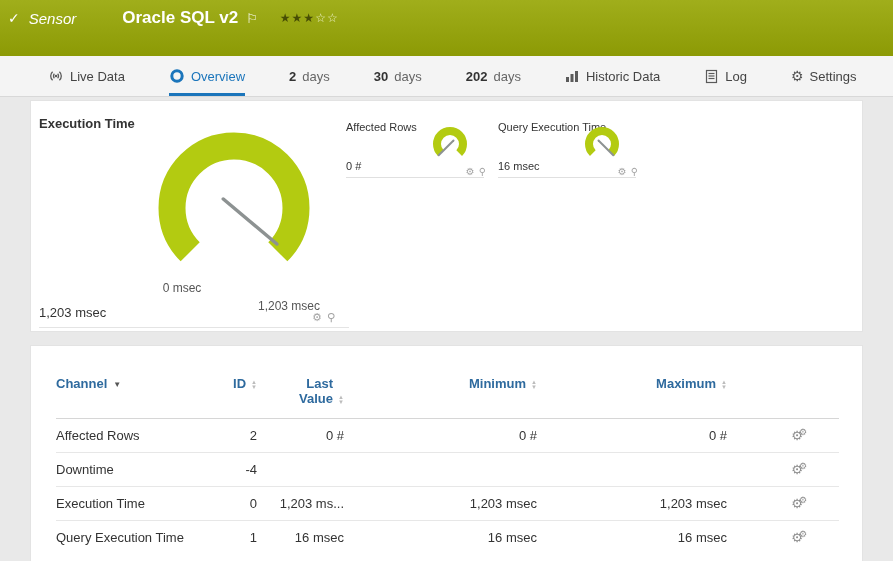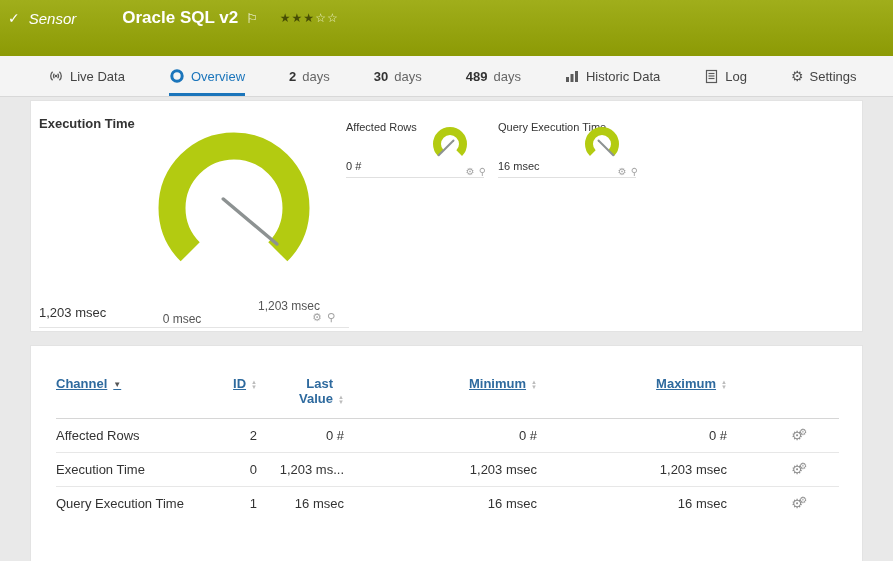--- a/index.html
+++ b/index.html
@@ -53,21 +53,21 @@
   .card-gauges { top:100px; height:232px; }
   .card-table  { top:345px; height:300px; padding:22px 25px 0 25px; }
 
   
   .main-gauge-block {
     position:absolute; left:8px; top:15px; width:310px; height:212px;
     border-bottom:1px solid #e4e4e4;
   }
   .panel-title { font-size:13px; font-weight:bold; color:#333; }
   .main-gauge-svg { position:absolute; left:100px; top:10px; }
-  .gauge-minlab { position:absolute; left:113px; top:196px; width:60px; text-align:center; font-size:12px; color:#555; }
+  .gauge-minlab { position:absolute; left:113px; top:165px; width:60px; text-align:center; font-size:12px; color:#555; }
   .gauge-maxlab { position:absolute; left:205px; top:183px; width:90px; text-align:center; font-size:12px; color:#555; }
   .main-gauge-value { position:absolute; left:0; bottom:7px; font-size:13px; color:#333; }
   .blk-icons { position:absolute; right:14px; bottom:3px; font-size:11px; color:#a3a3a3; }
   .blk-icons span { margin-left:5px; cursor:pointer; }
 
   
   .small-gauge-block {
     position:absolute; top:20px; width:138px; height:57px;
     border-bottom:1px solid #e0e0e0;
   }
@@ -76,21 +76,21 @@
   .sg-title { font-size:11px; color:#333; }
   .mini-gauge-svg { position:absolute; right:12px; top:4px; }
   .sg-value { position:absolute; left:0; bottom:5px; font-size:11px; color:#333; }
   .sg-icons { position:absolute; right:-2px; bottom:0; font-size:10px; color:#a5a5a5; }
   .sg-icons span { margin-left:4px; cursor:pointer; }
 
   
   table.channels { width:100%; border-collapse:collapse; font-size:13px; table-layout:fixed; }
   .channels th {
     color:#2e6a9e; font-weight:bold; text-align:right;
-    padding:8px 2px 12px 0; vertical-align:top; cursor:pointer;text-decoration:underline;
+    padding:8px 2px 12px 0; vertical-align:top; cursor:pointer;
   }
   .channels th.col-channel { text-align:left; }
   .channels th.col-gear { cursor:default; }
   .channels td {
     padding:9px 2px 9px 0; text-align:right; color:#333;
     border-top:1px solid #e7e7e7;
   }
   .channels td.cell-channel { text-align:left; }
   .channels td.cell-gear { text-align:right; padding-right:28px; }
   .channels thead th { border-bottom:1px solid #d6d6d6; }
@@ -143,21 +143,21 @@
   </div>
   <div class="tab">
     <span class="t-num">2</span>
     <span class="t-rest">days</span>
   </div>
   <div class="tab">
     <span class="t-num">30</span>
     <span class="t-rest">days</span>
   </div>
   <div class="tab">
-    <span class="t-num">489</span>
+    <span class="t-num">202</span>
     <span class="t-rest">days</span>
   </div>
   <div class="tab">
     <span class="tab-ico">
       <svg width="15" height="14" viewBox="0 0 15 14">
           <rect x="1" y="8" width="3" height="5" fill="#5a5a5a"></rect>
           <rect x="5.5" y="5" width="3" height="8" fill="#5a5a5a"></rect>
           <rect x="10" y="2" width="3" height="11" fill="#5a5a5a"></rect>
         </svg>
     </span>
@@ -268,20 +268,28 @@
     <tbody>
       <tr>
         <td class="cell-channel">Affected Rows</td>
         <td>2</td>
         <td>0 #</td>
         <td>0 #</td>
         <td>0 #</td>
         <td class="cell-gear"><span class="row-gear"><span>⚙</span><span class="g2">⚙</span></span></td>
       </tr>
       <tr>
+        <td class="cell-channel">Downtime</td>
+        <td>-4</td>
+        <td></td>
+        <td></td>
+        <td></td>
+        <td class="cell-gear"><span class="row-gear"><span>⚙</span><span class="g2">⚙</span></span></td>
+      </tr>
+      <tr>
         <td class="cell-channel">Execution Time</td>
         <td>0</td>
         <td>1,203 ms...</td>
         <td>1,203 msec</td>
         <td>1,203 msec</td>
         <td class="cell-gear"><span class="row-gear"><span>⚙</span><span class="g2">⚙</span></span></td>
       </tr>
       <tr>
         <td class="cell-channel">Query Execution Time</td>
         <td>1</td>

